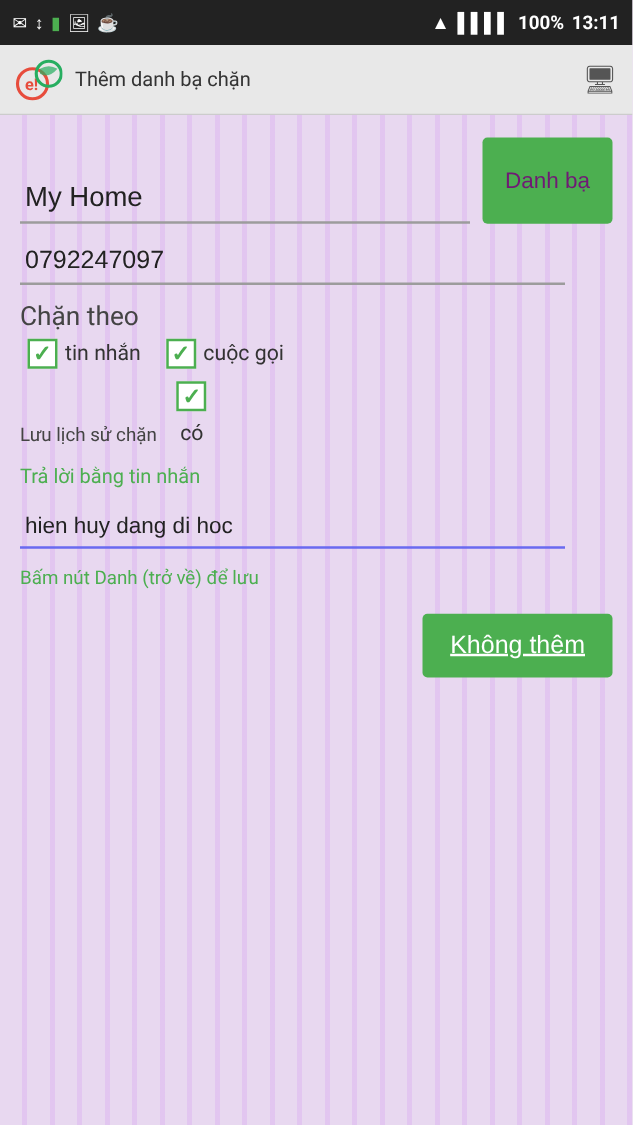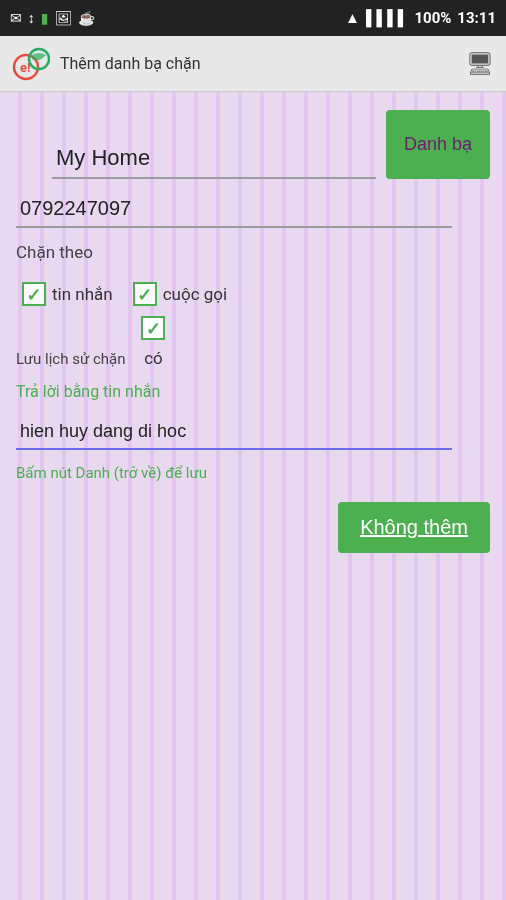--- a/index.html
+++ b/index.html
@@ -78,21 +78,20 @@
       );
       padding: 18px 16px;
       position: relative;
     }
 
     .input-row {
       display: flex;
       align-items: flex-end;
       margin-bottom: 12px;
       gap: 10px;
-      margin-left: 36px;
     }
 
     .text-input {
       flex: 1;
       background: transparent;
       border: none;
       border-bottom: 2px solid #9c9c9c;
       outline: none;
       font-size: 22px;
       color: #222;
@@ -121,23 +120,23 @@
       border: none;
       border-bottom: 2px solid #9c9c9c;
       outline: none;
       font-size: 20px;
       color: #222;
       padding: 6px 4px;
       font-family: Arial, sans-serif;
     }
 
     .chan-theo-label {
-      font-size: 17px;
+      font-size: 21px;
       color: #444;
-      margin-bottom: 20px;
+      margin-bottom: 5px;
     }
 
     .checkboxes-row {
       display: flex;
       align-items: center;
       gap: 20px;
       margin-bottom: 10px;
       padding-left: 6px;
     }
 

